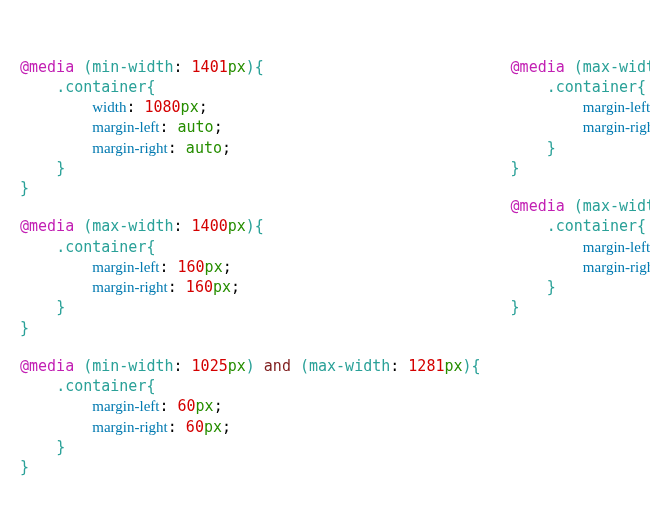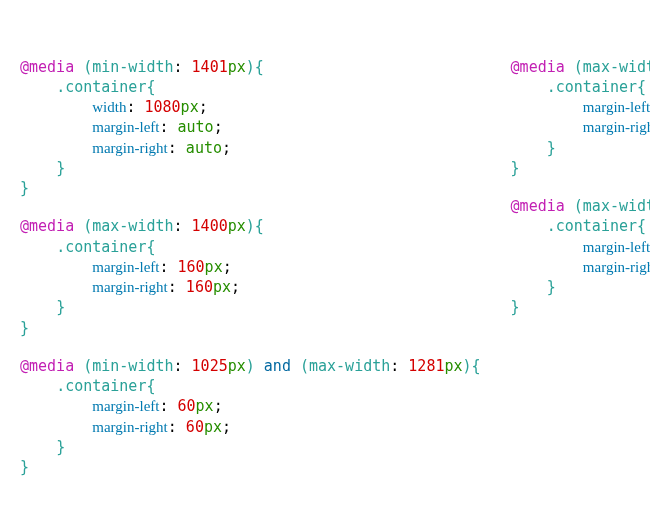--- a/index.html
+++ b/index.html
@@ -24,21 +24,21 @@
     gap: 30px;
   }
   .col {
     display: flex;
     flex-direction: column;
   }
   .block {
     margin-bottom: 18px;
   }
   .at    { color: #c21fb3; }   
-  .keyw  { color: #0369a1; }
+  .keyw  { color: #7f1d1d; }
   .sel   { color: #2aa198; }   
   .prop  { color: #0079b0; font-family: Liberation Serif, serif; }   
   .num   { color: #d40000; }   
   .unit  { color: #268e00; }   
   .punct { color: #000000; }
 </style>
 </head>
 <body>
 
 <div class="code-wrap">

